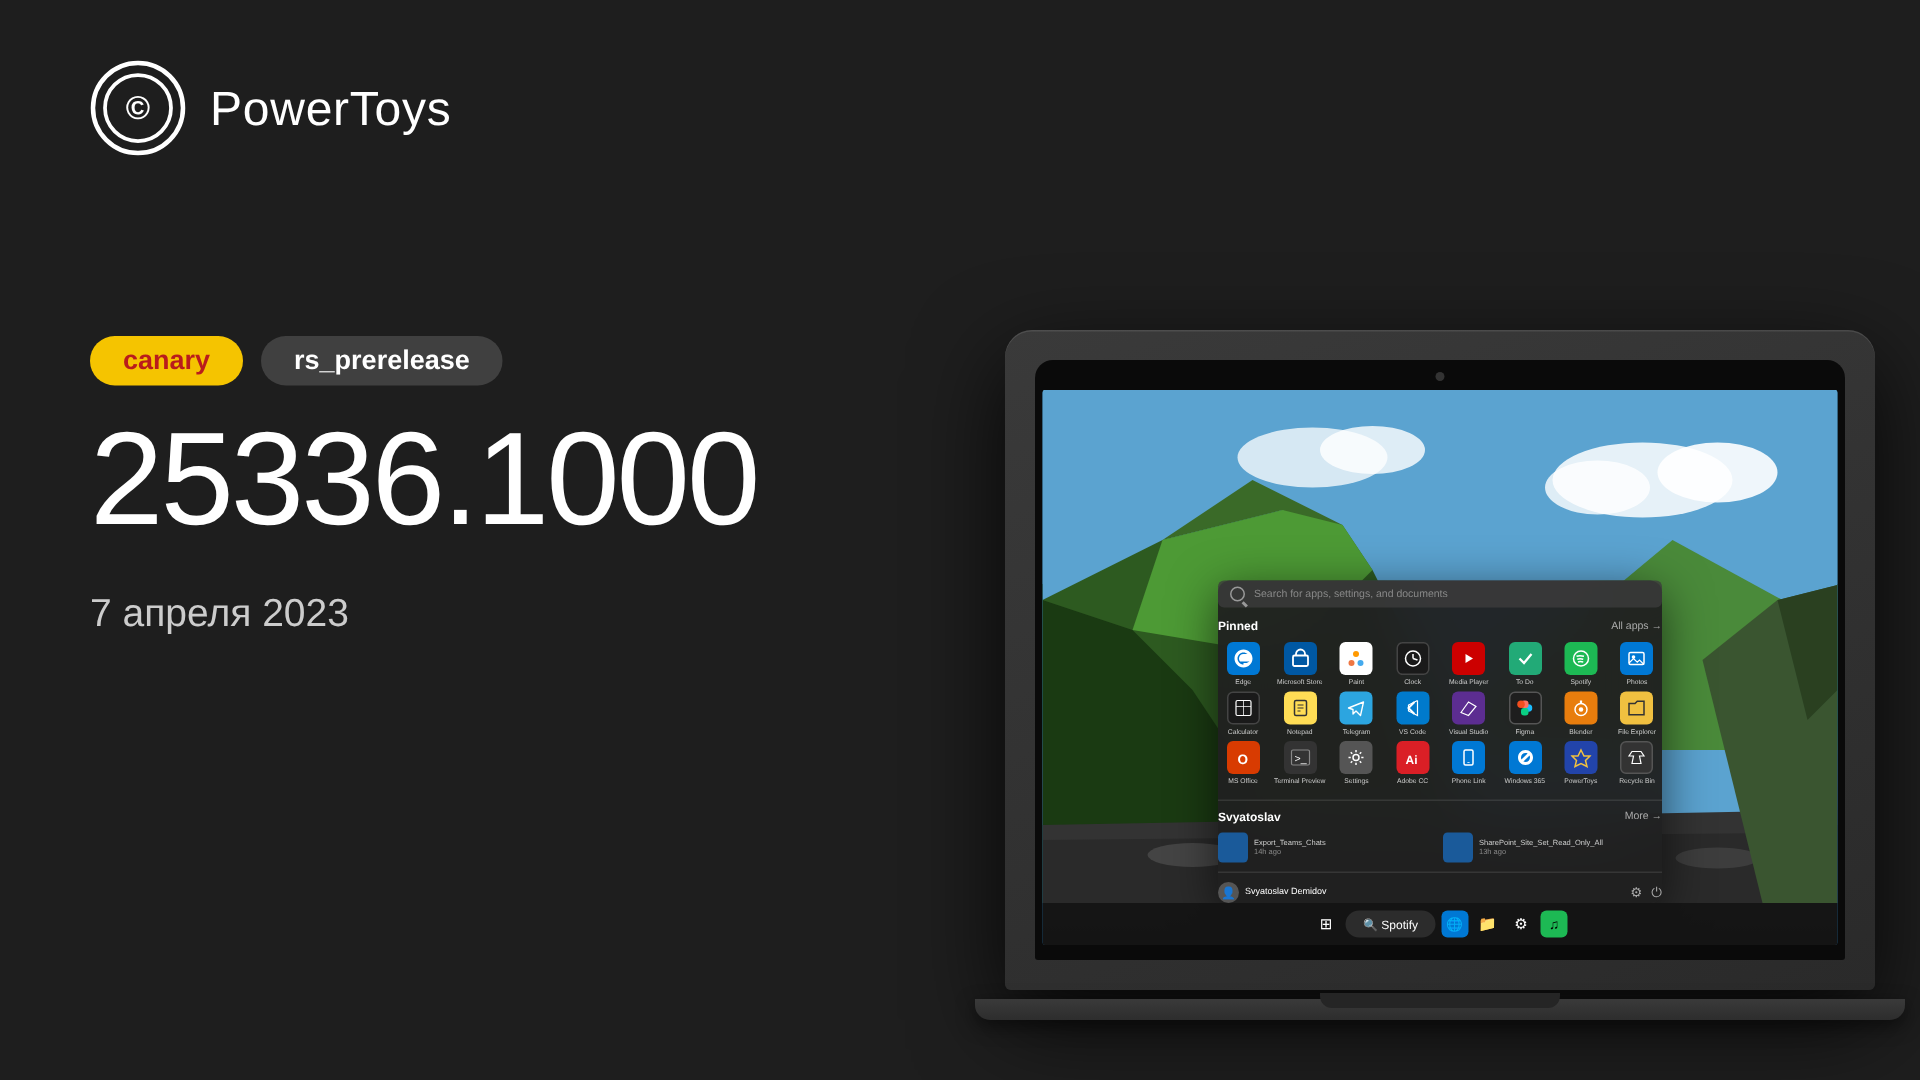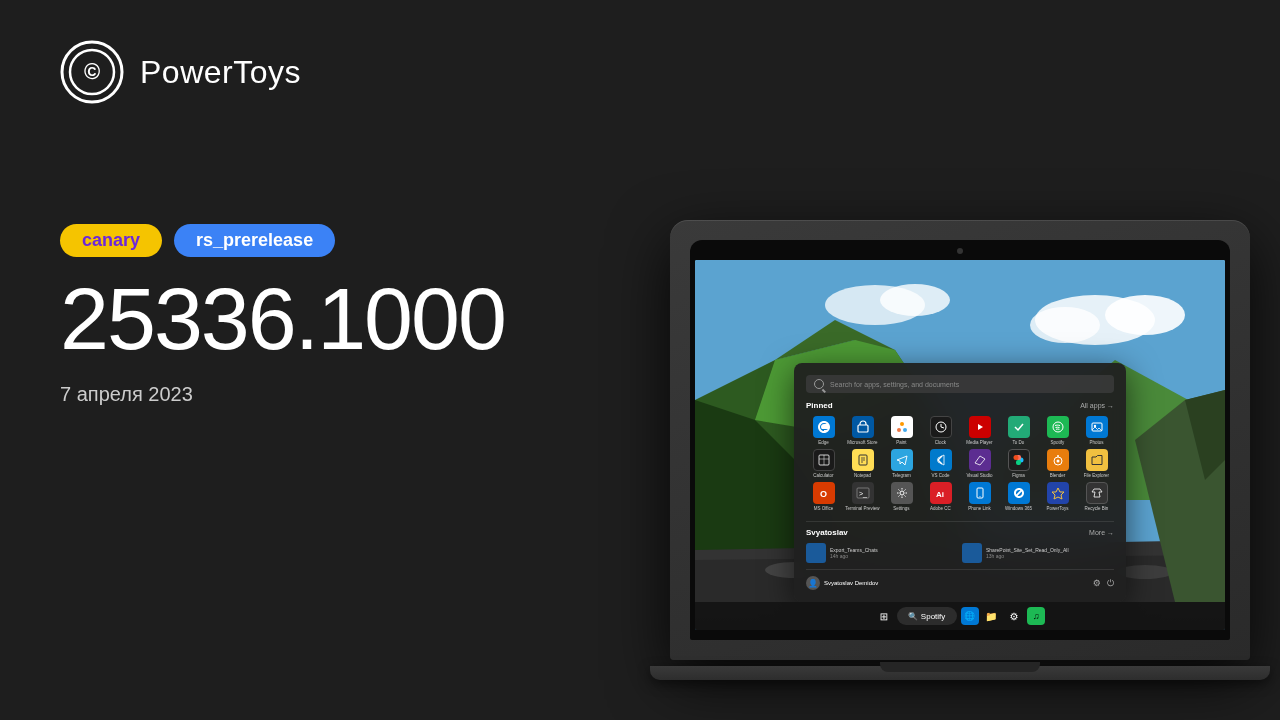--- a/index.html
+++ b/index.html
@@ -42,48 +42,48 @@
     }
 
     .badges {
       display: flex;
       gap: 12px;
       margin-bottom: 18px;
     }
 
     .badge-canary {
       background: #f5c400;
-      color: #6d28d9;
+      color: #b91c1c;
       font-size: 18px;
       font-weight: 700;
       padding: 6px 22px;
       border-radius: 30px;
     }
 
     .badge-prerelease {
-      background: #3b82f6;
+      background: #404040;
       color: #ffffff;
       font-size: 18px;
       font-weight: 600;
       padding: 6px 22px;
       border-radius: 30px;
     }
 
     .version-number {
       color: #ffffff;
       font-size: 88px;
       font-weight: 300;
       letter-spacing: -2px;
       line-height: 1;
-      margin-bottom: 20px;
+      margin-bottom: 30px;
     }
 
     .release-date {
       color: #cccccc;
-      font-size: 20px;
+      font-size: 26px;
       font-weight: 400;
     }
 
     .right-panel {
       flex: 1;
       display: flex;
       align-items: center;
       justify-content: flex-end;
       padding-right: 0;
       position: relative;
@@ -165,24 +165,23 @@
           #222 100%
         );
     }
 
     
     .start-menu {
       position: absolute;
       bottom: 28px;
       left: 50%;
       transform: translateX(-50%);
-      width: 332px;
+      width: 296px;
       background: rgba(32, 32, 32, 0.95);
       border-radius: 8px;
-      padding: 12px;
       box-shadow: 0 8px 32px rgba(0,0,0,0.6);
       backdrop-filter: blur(20px);
     }
 
     .start-search {
       background: rgba(60,60,60,0.8);
       border-radius: 4px;
       padding: 4px 8px;
       margin-bottom: 8px;
       display: flex;

